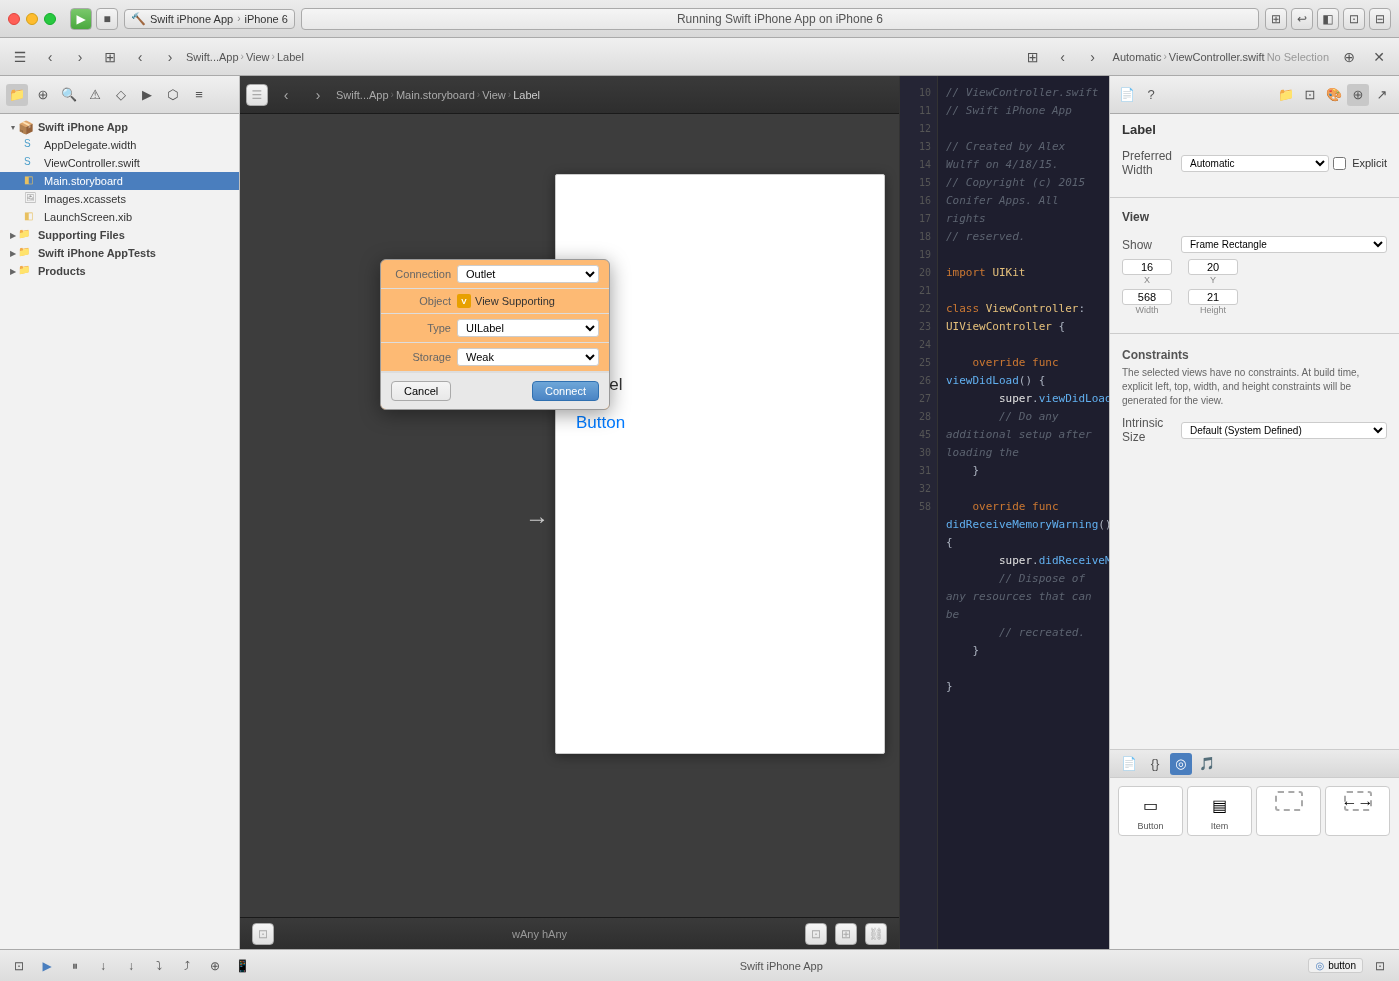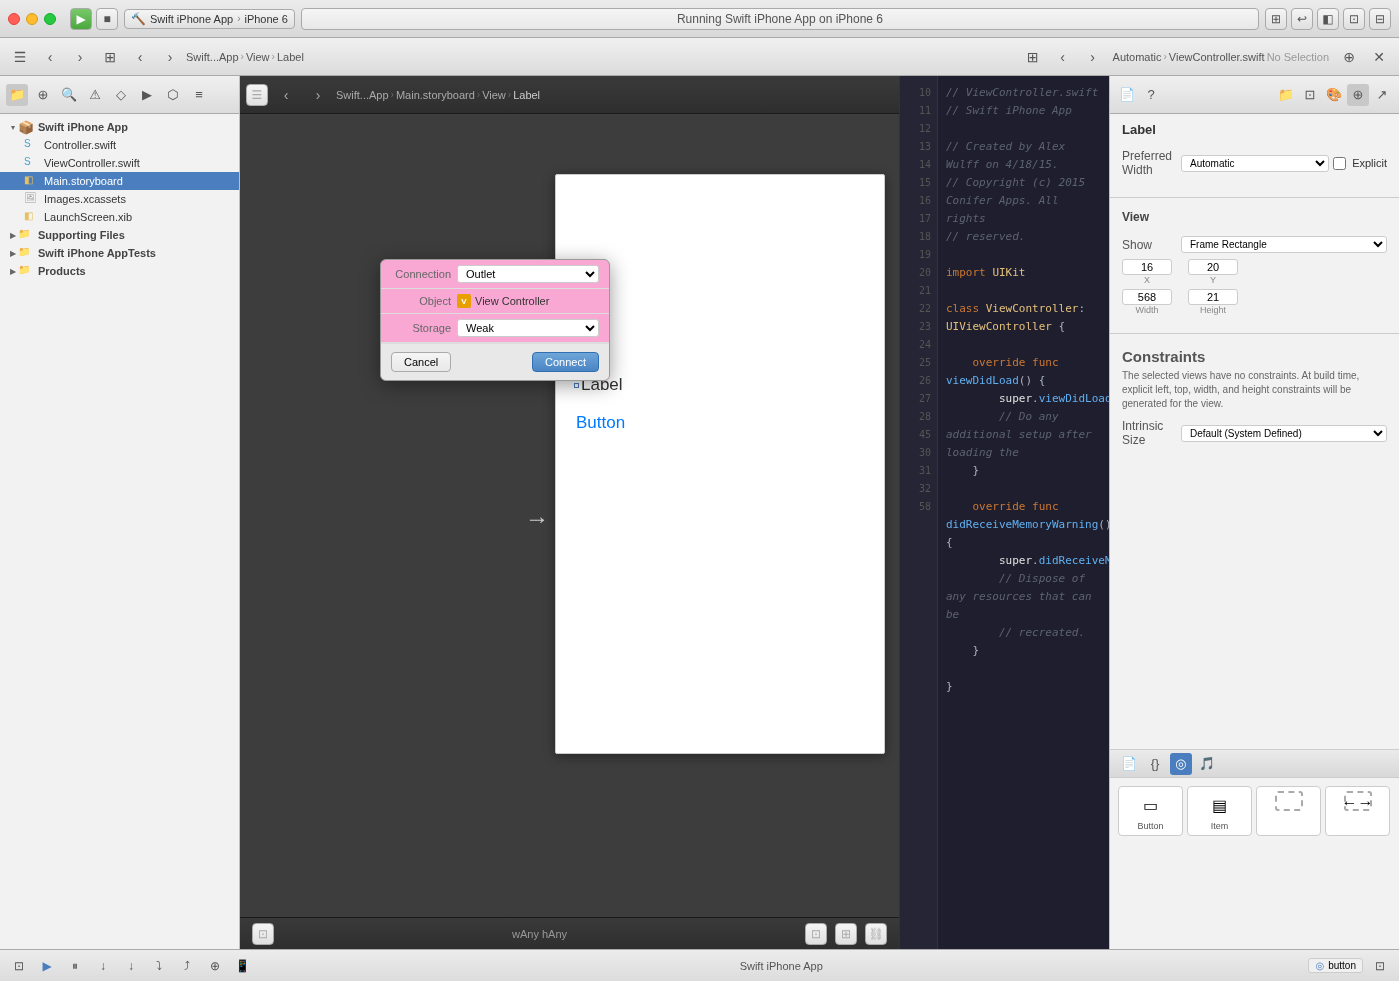--- a/index.html
+++ b/index.html
@@ -66,21 +66,21 @@
     .storyboard-toolbar { height: 38px; background: linear-gradient(to bottom, #3a3a3a, #2e2e2e); border-bottom: 1px solid #1a1a1a; display: flex; align-items: center; padding: 0 6px; gap: 4px; }
     .storyboard-content { flex: 1; overflow: hidden; position: relative; display: flex; align-items: center; justify-content: center; background: #3d3d3d; }
     .storyboard-bottom { height: 32px; background: linear-gradient(to bottom, #3a3a3a, #2e2e2e); border-top: 1px solid #1a1a1a; display: flex; align-items: center; padding: 0 12px; gap: 8px; color: #999; font-size: 11px; }
 
     
     .connection-dialog {
       position: absolute;
       top: 145px;
       left: 140px;
       width: 230px;
-      background: #f9a8d4;
+      background: #fdba74;
       border: 1px solid #999;
       border-radius: 6px;
       box-shadow: 0 4px 20px rgba(0,0,0,0.4);
       z-index: 100;
       overflow: hidden;
     }
     .dialog-row { display: flex; align-items: center; padding: 5px 10px; border-bottom: 1px solid #ddd; }
     .dialog-label { width: 60px; text-align: right; color: #666; font-size: 11px; margin-right: 6px; flex-shrink: 0; }
     .dialog-value { flex: 1; }
     .dialog-select { width: 100%; font-size: 11px; background: white; border: 1px solid #ccc; border-radius: 3px; padding: 1px 4px; }
@@ -93,21 +93,21 @@
 
     
     .code-editor { flex: 1; background: #1e1e2e; overflow: hidden; position: relative; }
     .comment { color: #5c6370; font-style: italic; }
 
     
     .utilities { width: 290px; background: #f2f2f2; border-left: 1px solid #c0c0c0; display: flex; flex-direction: column; }
     .util-header { height: 38px; background: linear-gradient(to bottom, #f0f0f0, #dcdcdc); border-bottom: 1px solid #aaa; display: flex; align-items: center; padding: 0 6px; gap: 4px; justify-content: space-between; }
     .util-icons { display: flex; gap: 2px; }
     .util-section { padding: 8px 12px; }
-    .util-section-title { font-size: 15px; font-weight: 600; color: #555; margin-bottom: 2px; }
+    .util-section-title { font-size: 12px; font-weight: 600; color: #555; margin-bottom: 2px; }
     .util-row { display: flex; align-items: center; margin-bottom: 6px; gap: 4px; }
     .util-row-label { font-size: 12px; color: #555; width: 55px; flex-shrink: 0; }
     .util-select { flex: 1; font-size: 10px; border: 1px solid #ccc; border-radius: 3px; background: white; padding: 1px 4px; }
     .util-checkbox { margin-right: 2px; }
     .util-label-plain { font-size: 11px; color: #333; }
     .util-divider { height: 1px; background: #ccc; margin: 6px 0; }
     .util-constraints-text { font-size: 10px; color: #666; line-height: 1.4; margin-top: 4px; }
     .coord-row { display: flex; gap: 4px; align-items: center; margin-bottom: 4px; }
     .coord-field { display: flex; flex-direction: column; align-items: center; }
     .coord-label { font-size: 9px; color: #888; }
@@ -210,21 +210,21 @@
 
       <div class="nav-item">
         <div class="nav-arrow">▾</div>
         <div class="nav-file-icon" style="color:#4a7ebe;font-size:13px;">📦</div>
         <div class="nav-label nav-group-label">Swift iPhone App</div>
       </div>
 
       <div class="nav-item">
         <div class="nav-indent"></div>
         <div class="nav-file-icon" style="color:#4a9eca;">S</div>
-        <div class="nav-label">Controller.swift</div>
+        <div class="nav-label">AppDelegate.width</div>
       </div>
 
       <div class="nav-item">
         <div class="nav-indent"></div>
         <div class="nav-file-icon" style="color:#4a9eca;">S</div>
         <div class="nav-label">ViewController.swift</div>
       </div>
 
       <div class="nav-item selected">
         <div class="nav-indent"></div>
@@ -303,25 +303,33 @@
             <select class="dialog-select">
               <option>Outlet</option>
             </select>
           </div>
         </div>
 
         <div class="dialog-row">
           <div class="dialog-label">Object</div>
           <div class="dialog-value dialog-object">
             <div class="vc-icon">V</div>
-            <span>View Controller</span>
-          </div>
-        </div>
-
-
+            <span>View Supporting</span>
+          </div>
+        </div>
+
+
+        <div class="dialog-row">
+          <div class="dialog-label">Type</div>
+          <div class="dialog-value">
+            <select class="dialog-select">
+              <option>UILabel</option>
+            </select>
+          </div>
+        </div>
 
         <div class="dialog-row">
           <div class="dialog-label">Storage</div>
           <div class="dialog-value">
             <select class="dialog-select">
               <option>Weak</option>
             </select>
           </div>
         </div>
 

